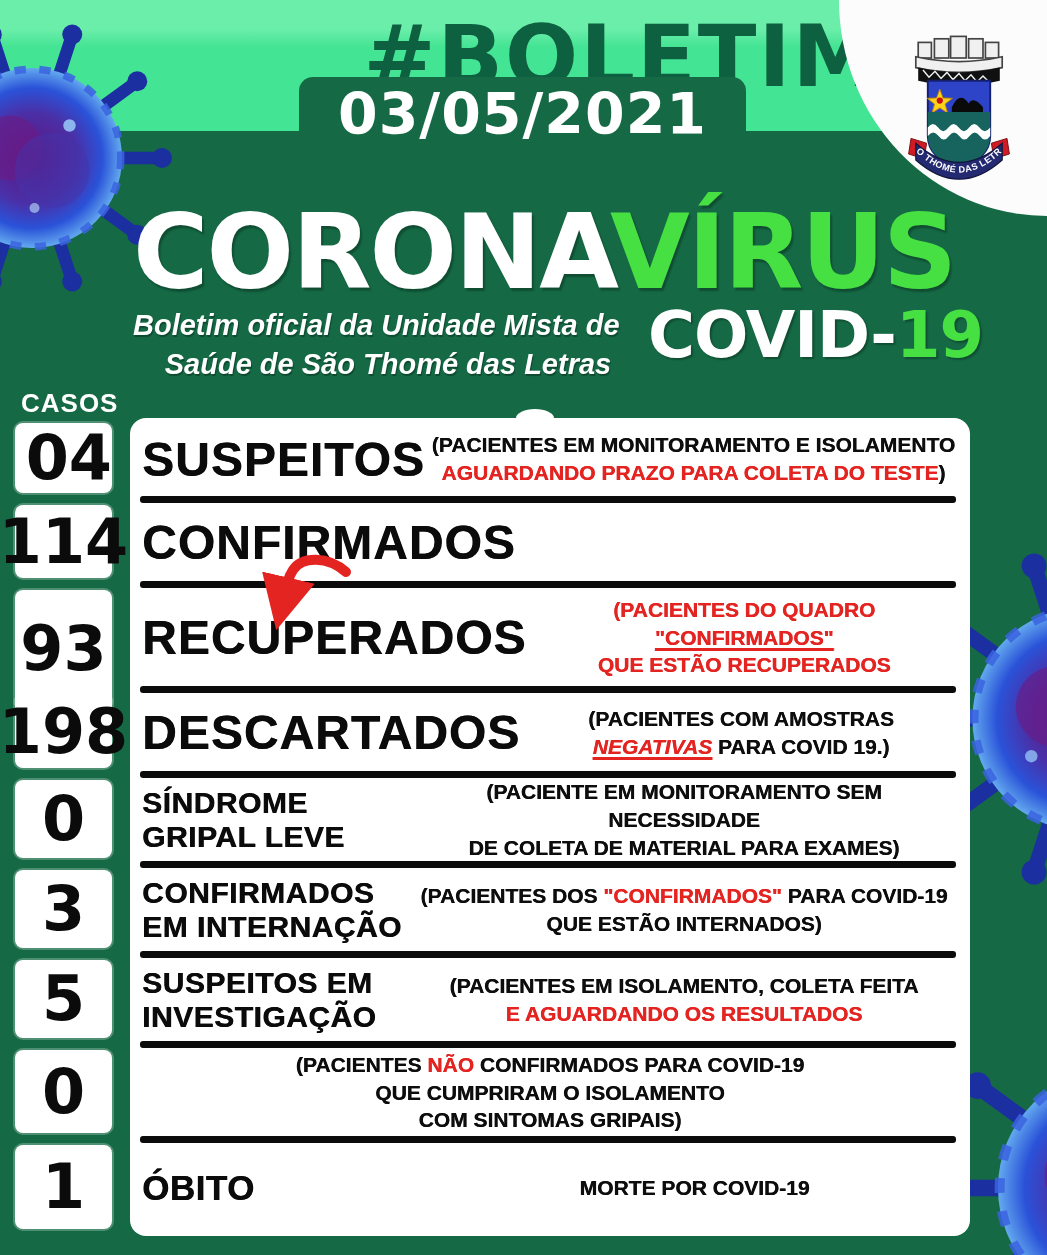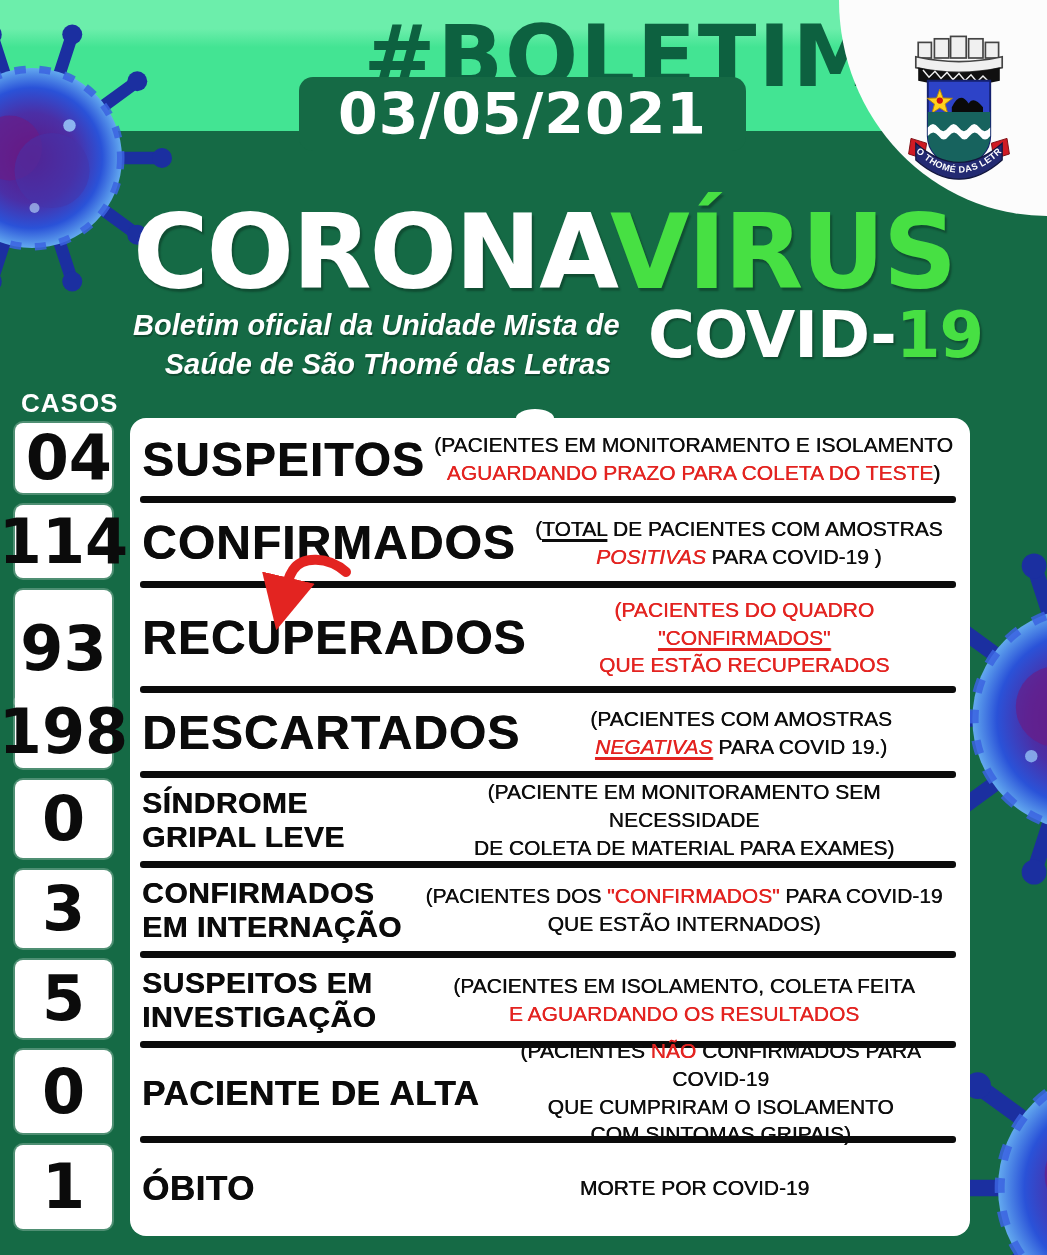--- a/index.html
+++ b/index.html
@@ -65,21 +65,21 @@
   .panel{position:absolute;left:130px;top:418px;width:840px;height:818px;background:var(--panel);
          border-radius:16px;z-index:2;}
   .panel::before{content:'';position:absolute;top:-9px;left:386px;width:38px;height:18px;
                  background:var(--panel);border-radius:50% 50% 0 0;}
   .prow{position:absolute;left:8px;right:8px;display:flex;align-items:center;}
   .rlabel{flex:0 0 auto;min-width:268px;color:#0b0b0b;font-weight:bold;padding-left:4px;
           text-shadow:.6px 0 0 currentColor;}
   .rlabel.xl{font-size:48px;letter-spacing:1px;}
   .rlabel.two{font-size:30px;line-height:1.13;letter-spacing:.5px;}
   .rlabel.md{font-size:35px;letter-spacing:.5px;}
-  .rdesc{flex:1 1 auto;text-align:center;font-weight:normal;font-size:21px;line-height:1.32;
+  .rdesc{flex:1 1 auto;text-align:center;font-weight:bold;font-size:21px;line-height:1.32;
          padding:0 6px;text-shadow:.4px 0 0 currentColor;}
   .sk{color:var(--ink);}
   .sr{color:var(--red);}
   .si{font-style:italic;}
   .su{text-decoration:underline;text-decoration-thickness:2.5px;text-underline-offset:3px;}
   .rsep{position:absolute;left:10px;right:14px;height:7px;background:#0b0b0b;border-radius:3px;}
 
   .arrow-svg{position:absolute;left:262px;top:554px;z-index:4;}
 </style>
 </head>
@@ -221,24 +221,20 @@
         <div class="rdesc">
           <div class="dline"><span class="sk">(PACIENTES EM MONITORAMENTO E ISOLAMENTO</span></div>
           <div class="dline"><span class="sr">AGUARDANDO PRAZO PARA COLETA DO TESTE</span><span class="sk">)</span></div>
         </div>
       </div>
       <div class="rsep" style="top: 78px;"></div>
       <div class="prow" style="top: 82px; height: 85px;">
         <div class="rlabel xl">
           <div>CONFIRMADOS</div>
         </div>
-        <div class="rdesc">
-          <div class="dline"><span class="sk">(</span><span class="sk su">TOTAL</span><span class="sk"> DE PACIENTES COM AMOSTRAS</span></div>
-          <div class="dline"><span class="sr si">POSITIVAS</span><span class="sk"> PARA COVID-19 )</span></div>
-        </div>
       </div>
       <div class="rsep" style="top: 163px;"></div>
       <div class="prow" style="top: 167px; height: 105px;">
         <div class="rlabel xl">
           <div>RECUPERADOS</div>
         </div>
         <div class="rdesc">
           <div class="dline"><span class="sr">(PACIENTES DO QUADRO  </span><span class="sr su">"CONFIRMADOS"</span></div>
           <div class="dline"><span class="sr">QUE ESTÃO RECUPERADOS</span></div>
         </div>
@@ -281,23 +277,20 @@
           <div>SUSPEITOS EM</div>
           <div>INVESTIGAÇÃO</div>
         </div>
         <div class="rdesc">
           <div class="dline"><span class="sk">(PACIENTES EM ISOLAMENTO, COLETA FEITA</span></div>
           <div class="dline"><span class="sr">E  AGUARDANDO OS RESULTADOS</span></div>
         </div>
       </div>
       <div class="rsep" style="top: 623px;"></div>
       <div class="prow" style="top: 627px; height: 95px;">
-        <div class="rlabel md">
-          <div>PACIENTE DE ALTA</div>
-        </div>
         <div class="rdesc">
           <div class="dline"><span class="sk">(PACIENTES </span><span class="sr">NÃO</span><span class="sk"> CONFIRMADOS PARA COVID-19</span></div>
           <div class="dline"><span class="sk">QUE CUMPRIRAM O ISOLAMENTO</span></div>
           <div class="dline"><span class="sk">COM SINTOMAS GRIPAIS)</span></div>
         </div>
       </div>
       <div class="rsep" style="top: 718px;"></div>
       <div class="prow" style="top: 722px; height: 96px; gap: 21px;">
         <div class="rlabel md">
           <div>ÓBITO</div>

